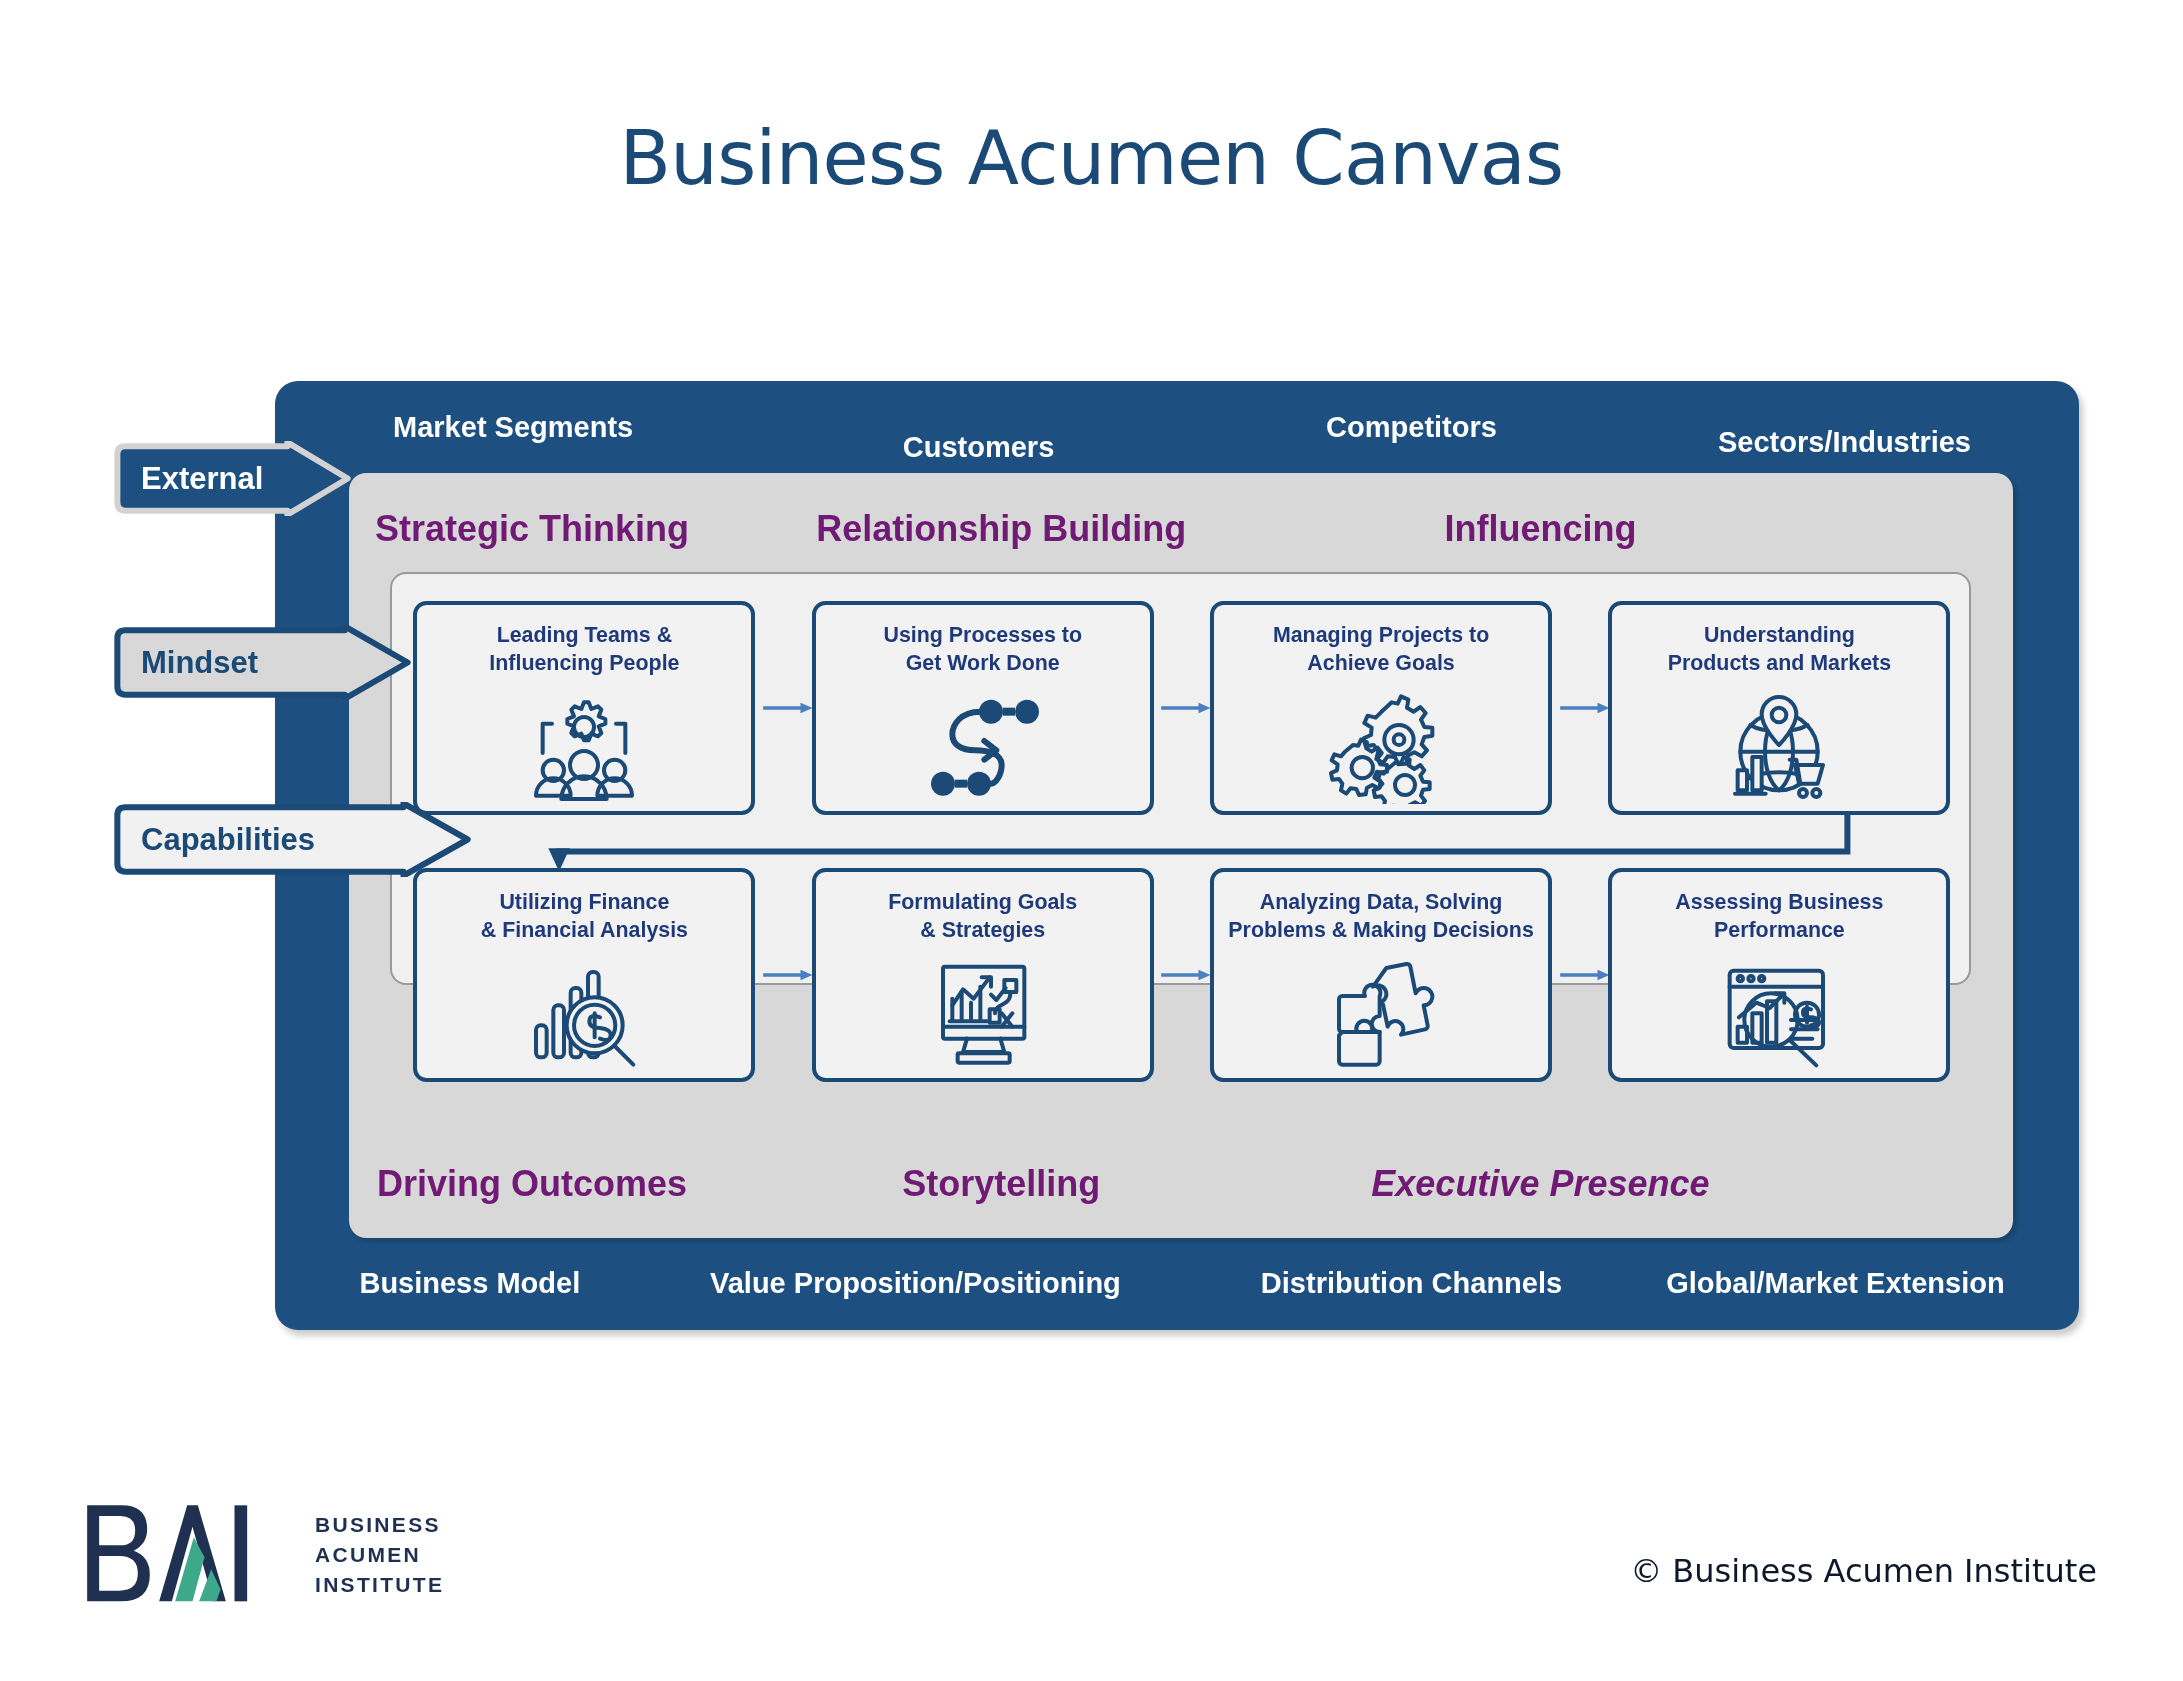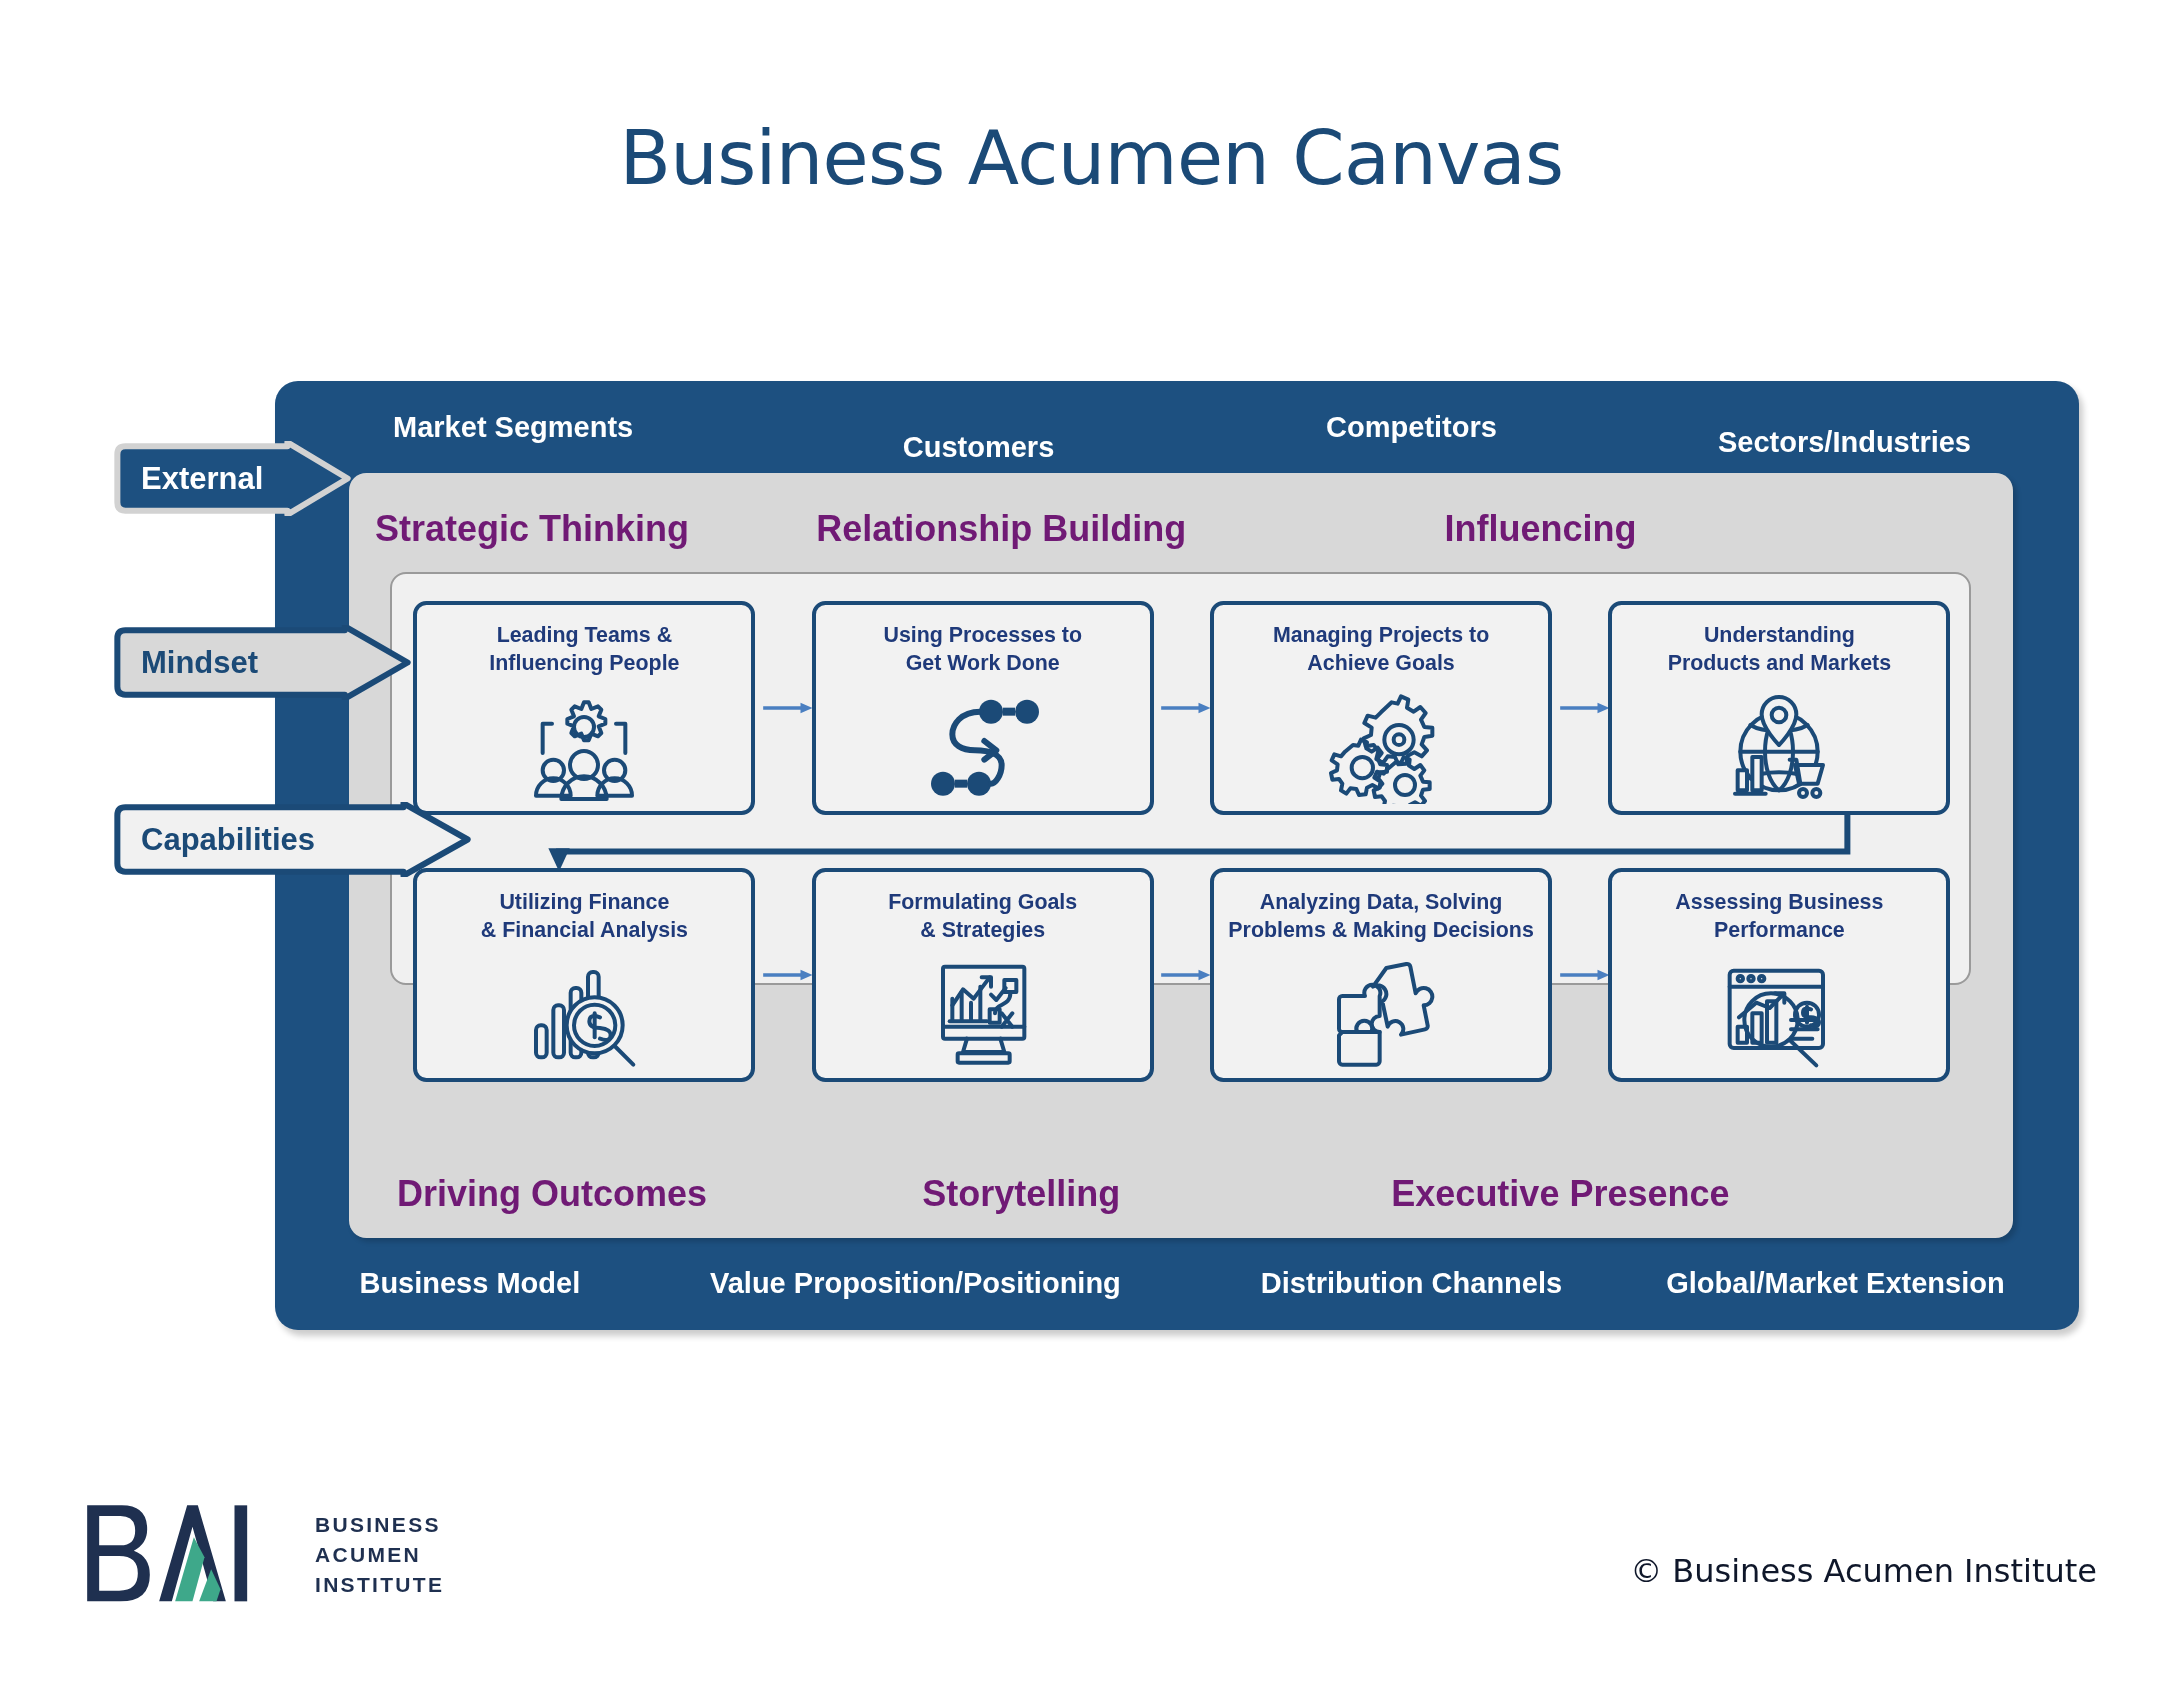--- a/index.html
+++ b/index.html
@@ -79,21 +79,21 @@
     box-shadow: 3.3px 4px 5.3px rgba(0,0,0,0.16);
   }
 
   .gray-row {
     position: absolute;
     left: 0;
     width: 1664px;
     height: 47px;
   }
   #gray-row-top    { top: 35px; }
-  #gray-row-bottom { bottom: 18px; margin-left: 20px; }
+  #gray-row-bottom { bottom: 28px; }
 
   .gray-row .lbl {
     position: absolute;
     color: #701a75;
     font-size: 36px;
     font-weight: bold;
     white-space: nowrap;
     transform: translateX(-50%);
   }
 
@@ -250,21 +250,21 @@
     <div id="gray-panel">
 
       <div class="gray-row" id="gray-row-top">
           <span class="lbl" style="left: 11%;">Strategic Thinking</span>
           <span class="lbl" style="left: 39.2%;">Relationship Building</span>
           <span class="lbl" style="left: 71.6%;">Influencing</span>
         </div>
       <div class="gray-row" id="gray-row-bottom">
           <span class="lbl" style="left: 11%;">Driving Outcomes</span>
           <span class="lbl" style="left: 39.2%;">Storytelling</span>
-          <span class="lbl" style="left: 71.6%;">Executive Presence</span>
+          <span class="lbl" style="left: 71.6%; font-style: italic;">Executive Presence</span>
         </div>
 
       <div id="inner-panel">
 
         <svg id="wrap-connector" viewBox="0 0 2366 800" xmlns="http://www.w3.org/2000/svg">
           <path d="M2178 360 L2178 415 L250 415 L250 420" fill="none" stroke="#1b4a77" stroke-width="9"></path>
           <path d="M250 445 L234 410 L266 410 Z" fill="#1b4a77"></path>
         </svg>
 
         <div class="card-row" id="card-row-1">

